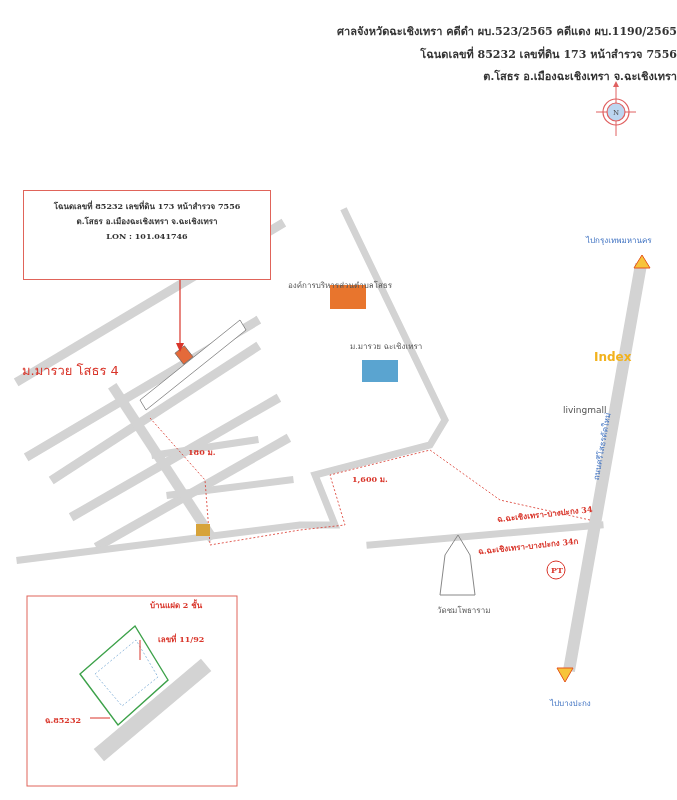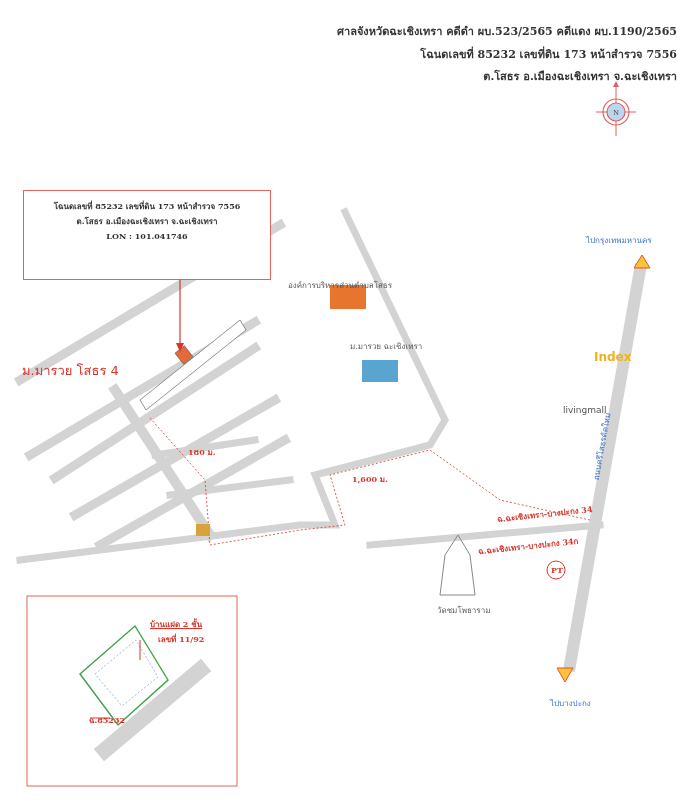--- a/index.html
+++ b/index.html
@@ -86,15 +86,15 @@
 <div class="lbl blue" style="left:586px;top:234px;">ไปกรุงเทพมหานคร</div>
 <div class="lbl blue" style="left:550px;top:697px;">ไปบางปะกง</div>
 <div class="lbl blue" style="left:568px;top:440px;transform:rotate(-80deg);">ถนนศรีโสธรตัดใหม่</div>
 <div class="lbl red" style="left:497px;top:508px;transform:rotate(-6deg);font-weight:bold;">ฉ.ฉะเชิงเทรา-บางปะกง 34</div>
 <div class="lbl red" style="left:478px;top:540px;transform:rotate(-6deg);font-weight:bold;">ฉ.ฉะเชิงเทรา-บางปะกง 34ก</div>
 <div class="lbl red" style="left:188px;top:446px;font-weight:bold;">180 ม.</div>
 <div class="lbl red" style="left:352px;top:473px;font-weight:bold;">1,600 ม.</div>
 <div class="lbl" style="left:437px;top:604px;color:#555;">วัดชมโพธาราม</div>
 <div class="lbl red" style="left:551px;top:565px;font-weight:bold;">PT</div>
 
-<div class="lbl red" style="left:150px;top:618px;font-weight:bold;text-decoration:underline;">บ้านแฝด 2 ชั้น</div>
+<div class="lbl red" style="left:150px;top:599px;font-weight:bold;">บ้านแฝด 2 ชั้น</div>
 <div class="lbl red" style="left:158px;top:633px;font-weight:bold;">เลขที่ 11/92</div>
-<div class="lbl red" style="left:45px;top:714px;font-weight:bold;margin-left:44px;">ฉ.85232</div>
+<div class="lbl red" style="left:45px;top:714px;font-weight:bold;">ฉ.85232</div>
 
 </body></html>

